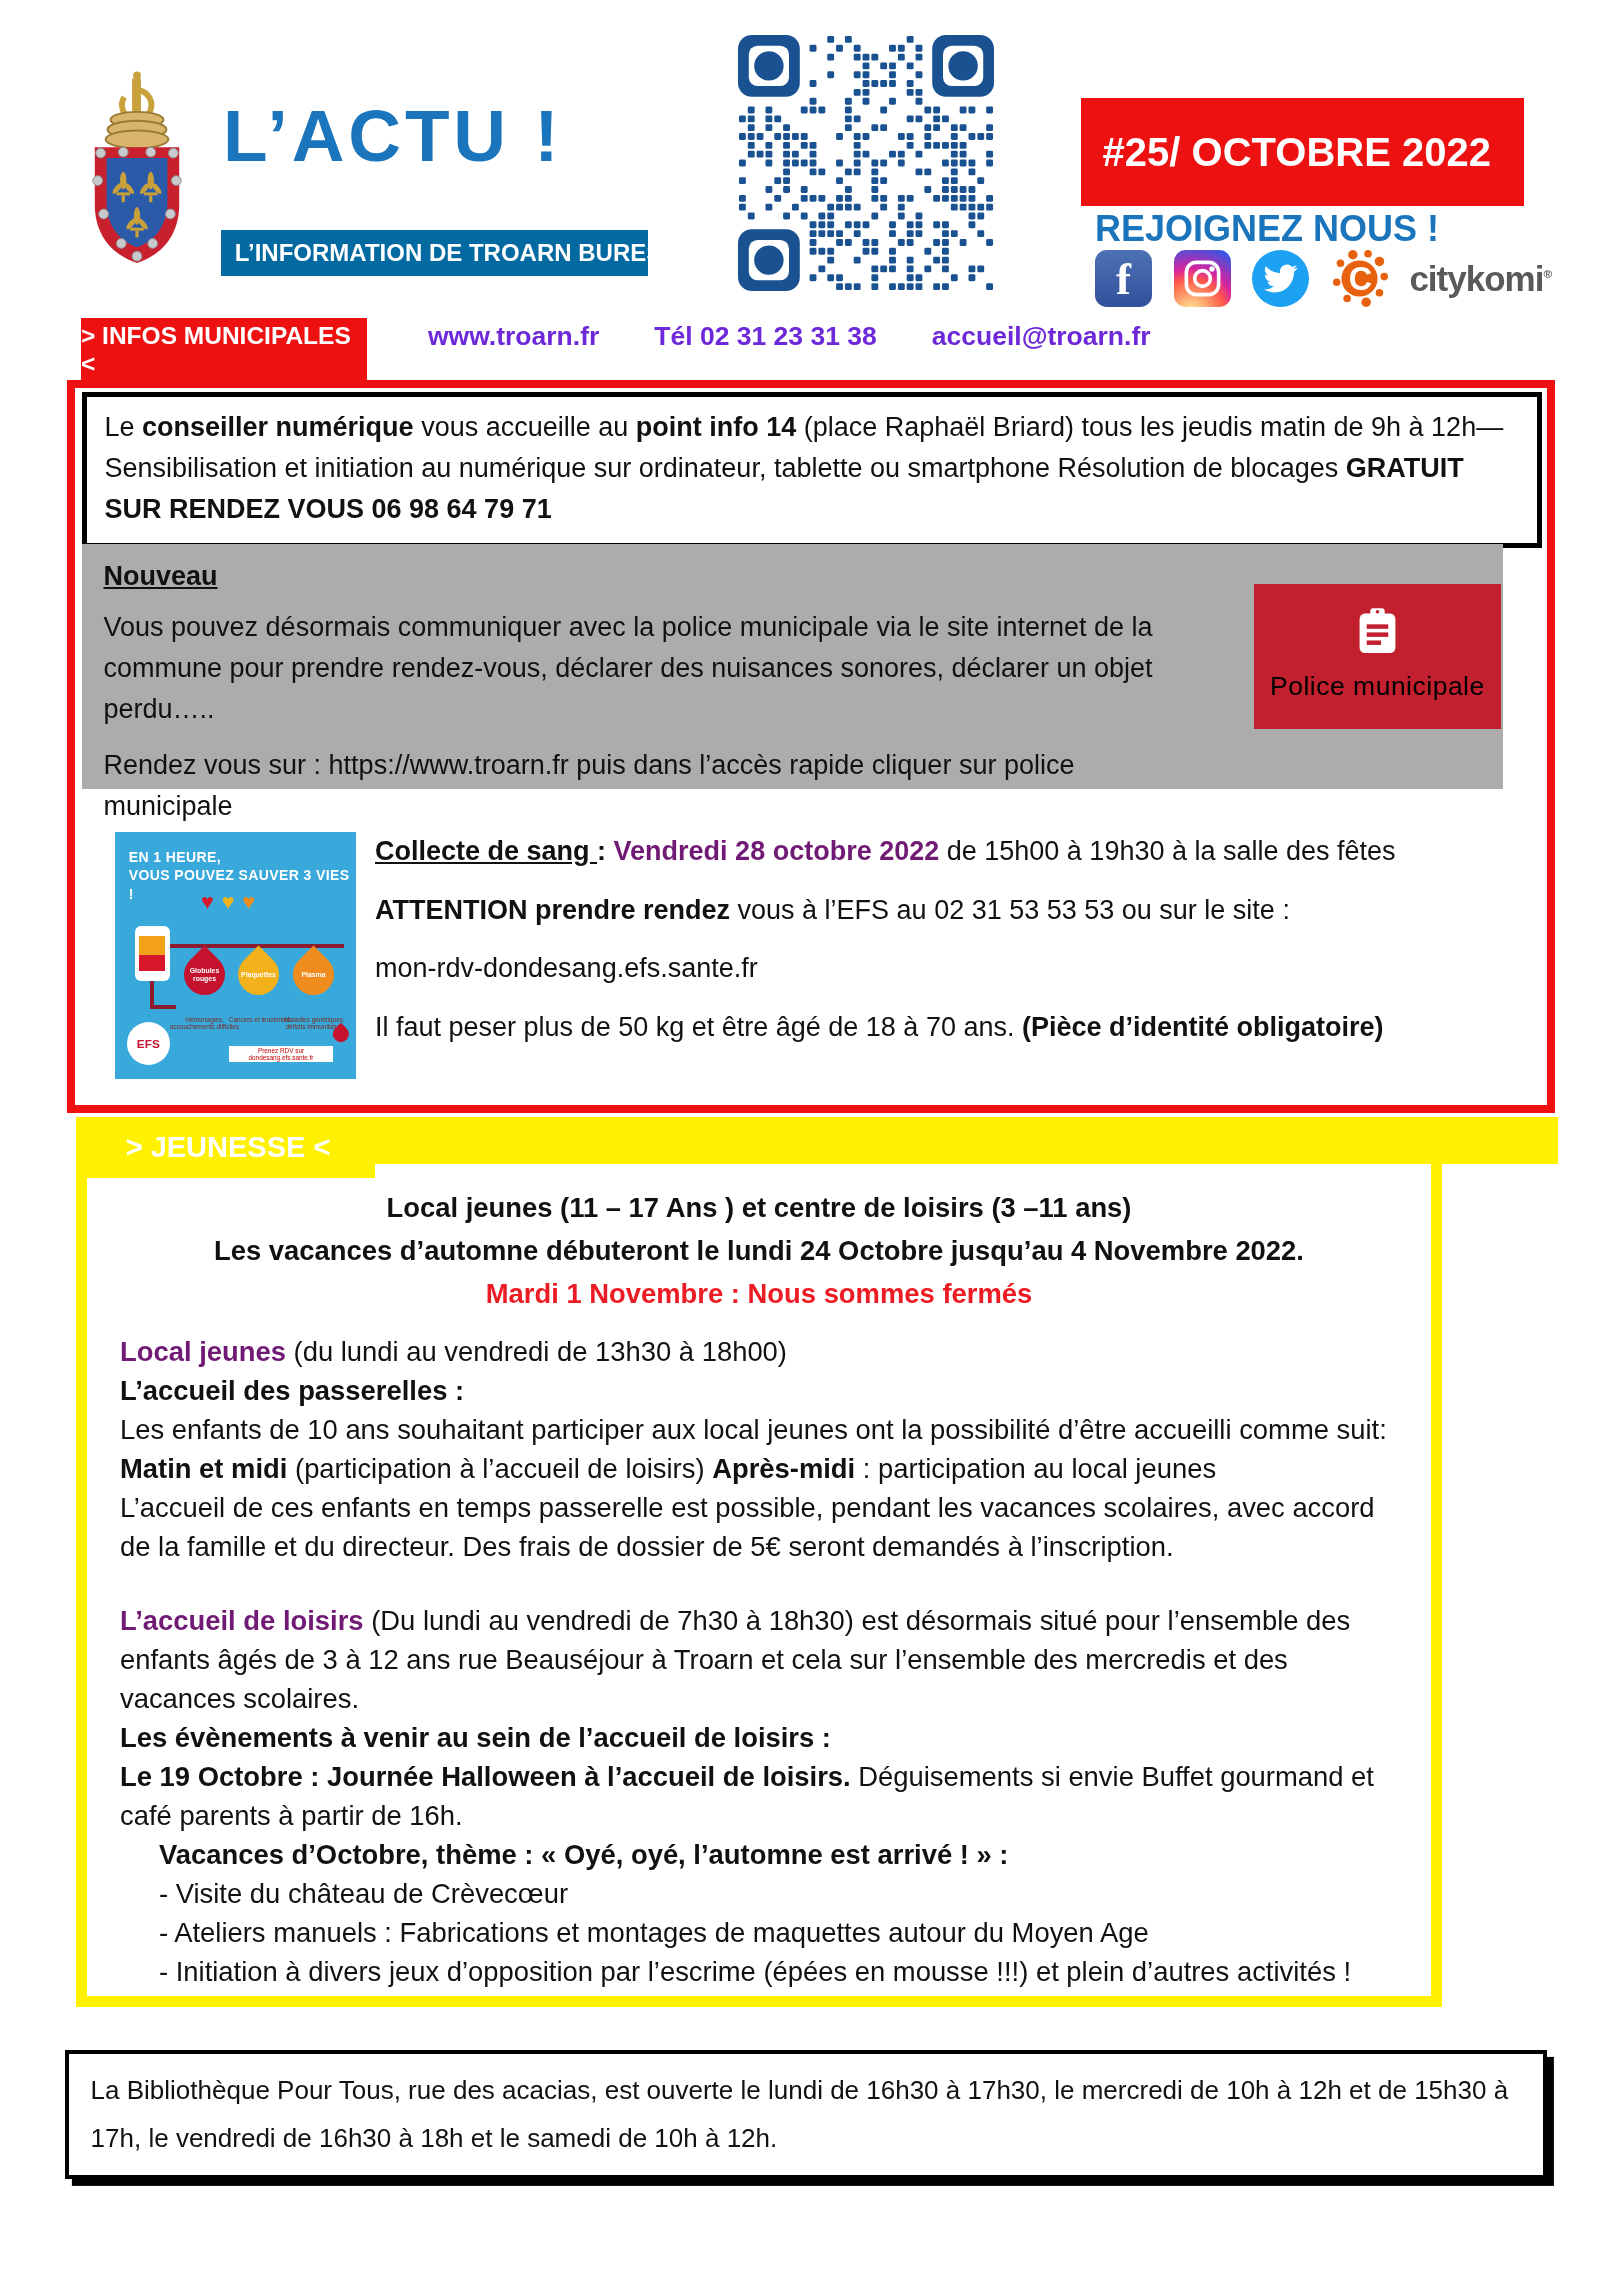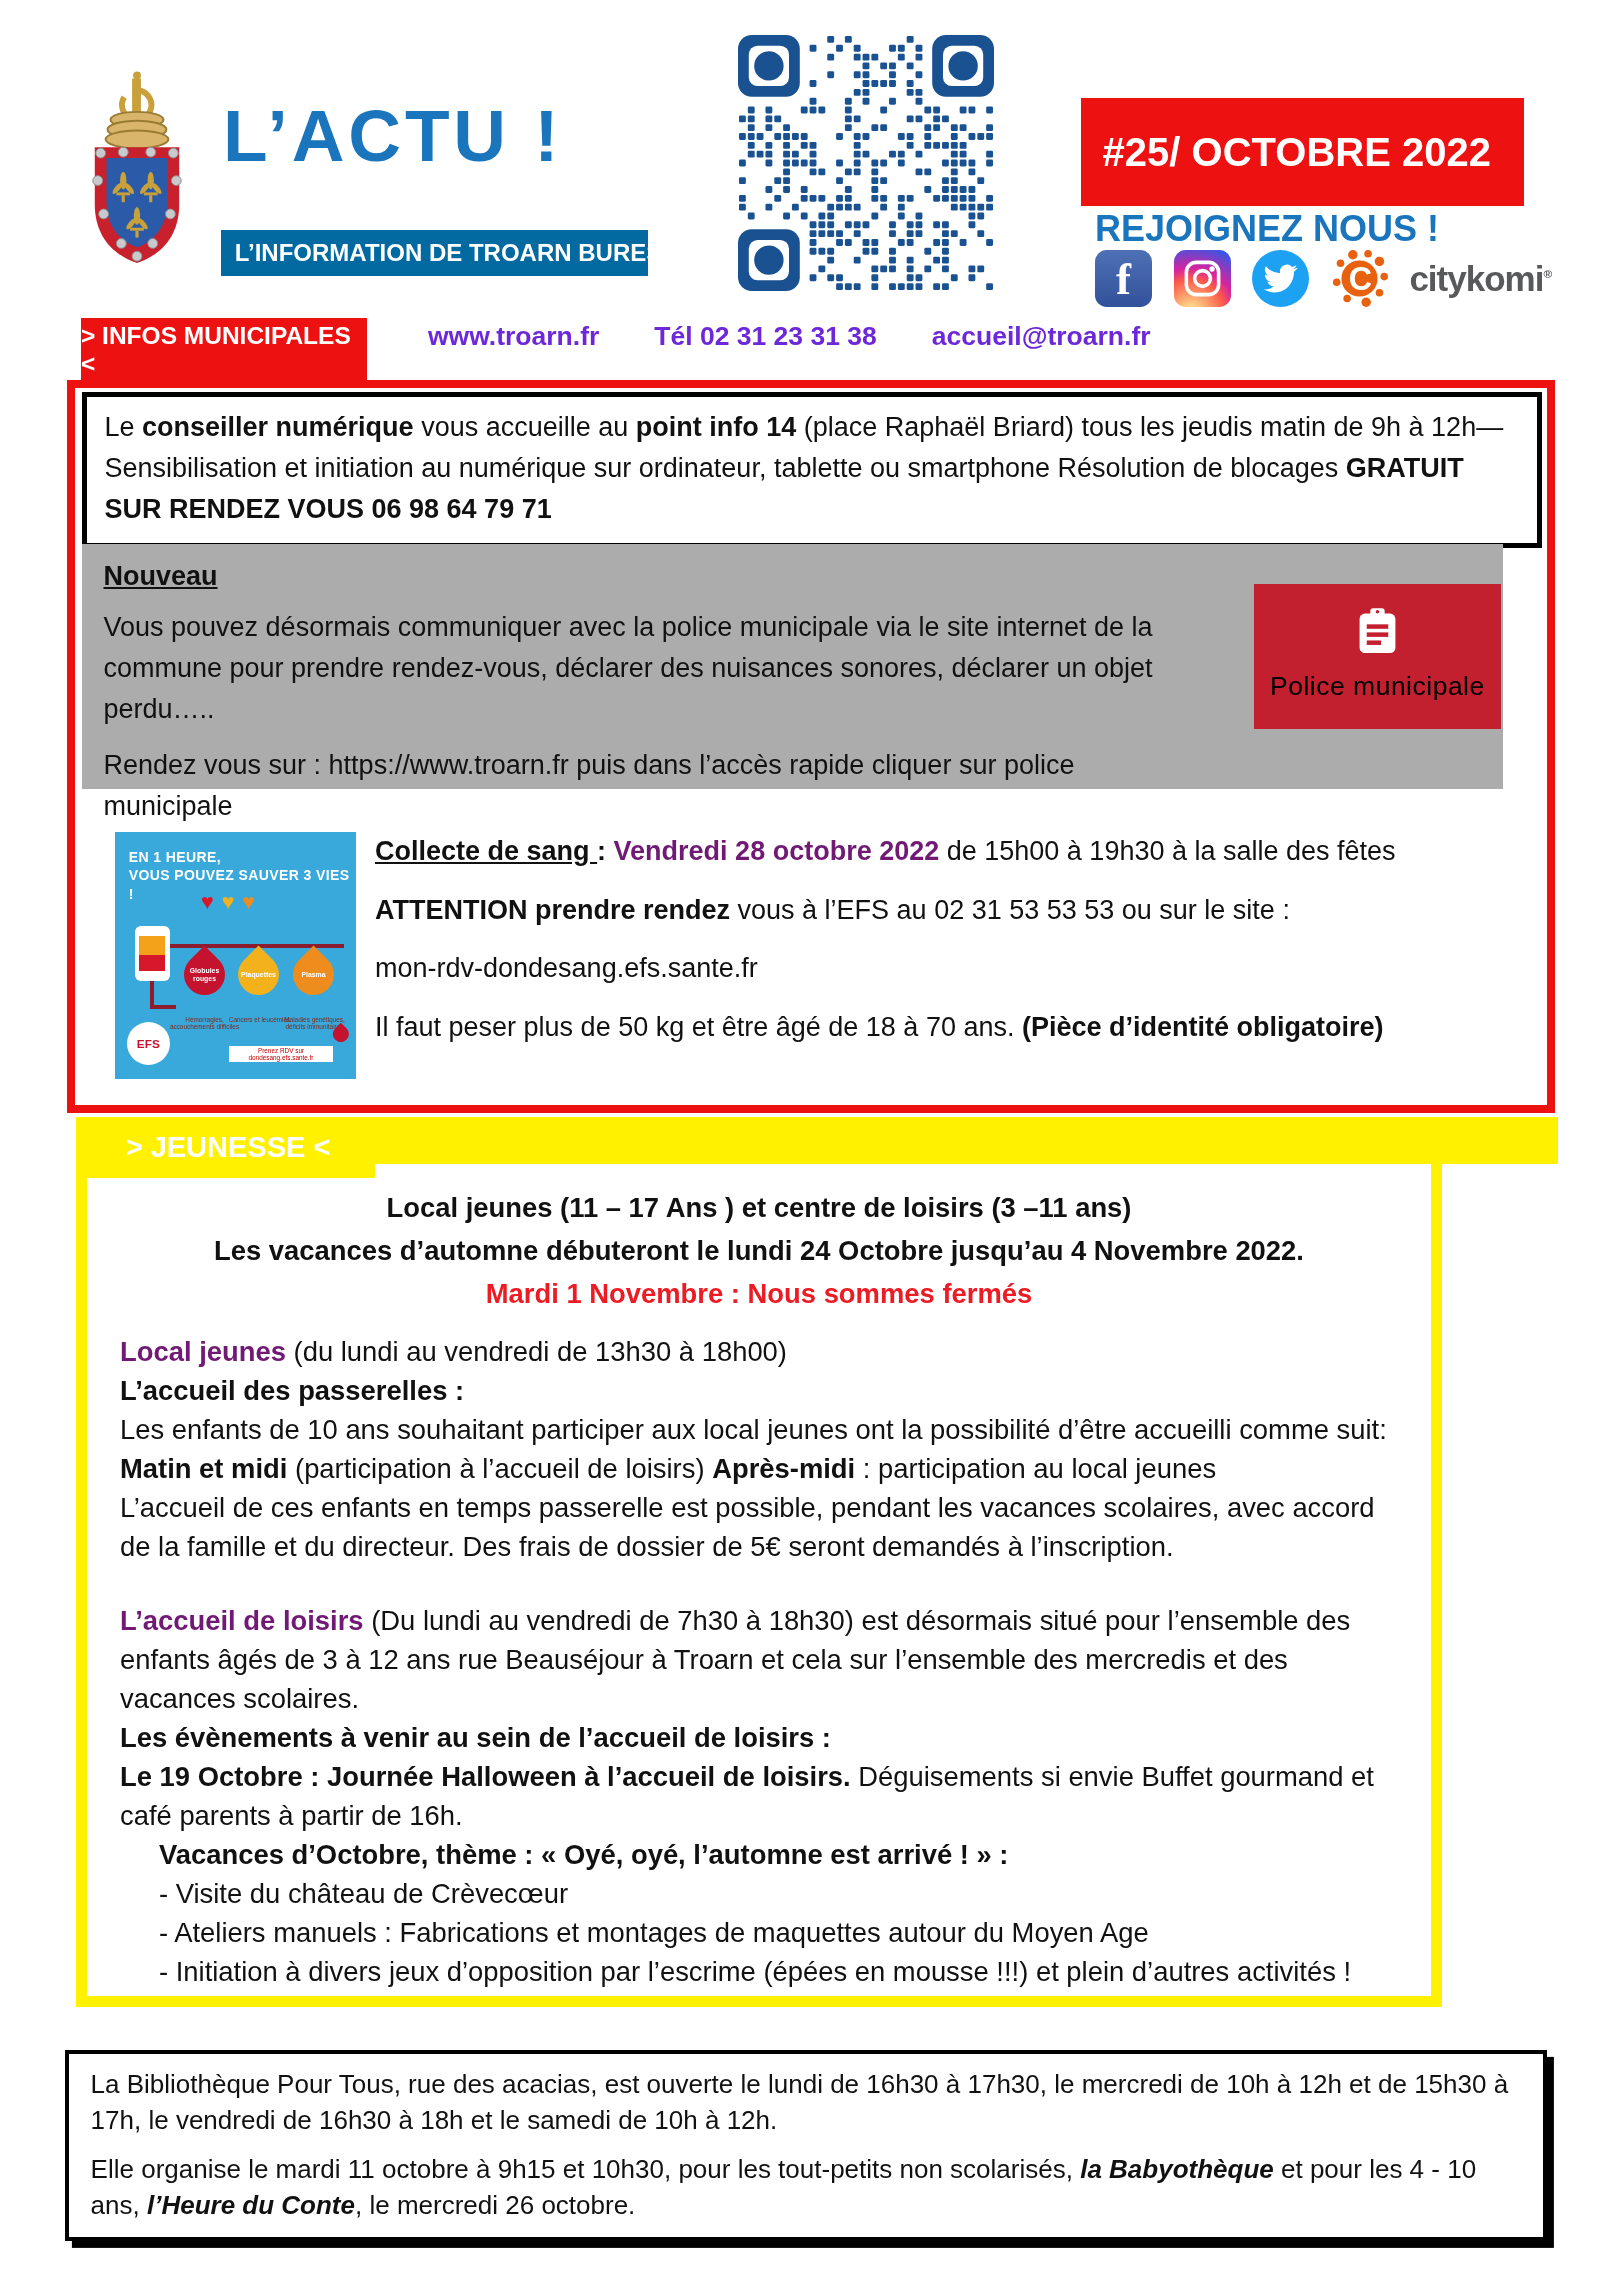--- a/index.html
+++ b/index.html
@@ -81,21 +81,21 @@
                 border:11.8px solid #FFF100;border-top:none;box-sizing:border-box;
                 padding:21.6px 33px 0 33px;font-size:27.4px;line-height:39px;}
   .jc{text-align:center;font-weight:700;line-height:43px;}
   .jc-red{color:#ED1C24;}
   .jp-first{margin-top:17.6px;}
   .jp-gap{margin-top:35px;}
   .jp-ind{margin-left:39px;}
   
   .biblio-box{position:absolute;left:65px;top:2050px;width:1482px;border:4.9px solid #000;
               box-shadow:6.9px 6.9px 0 #000;box-sizing:border-box;background:#fff;
-              padding:11.8px 21.6px 13.7px 21.6px;font-size:26px;line-height:36px;}
+              padding:11.8px 21.6px 13.7px 21.6px;font-size:26px;line-height:48px;}
   .biblio-box p + p{margin-top:13.7px;}
 </style>
 </head>
 <body>
 
 <div class="page">
 
   <svg class="coat" width="110" height="216" viewBox="0 0 112 220">
     <rect x="51" y="28" width="9" height="36" fill="#C9A13B"></rect>
     <path d="M56 40 a15 15 0 1 1 -13 7" fill="none" stroke="#C9A13B" stroke-width="6"></path>
@@ -567,17 +567,16 @@
     <p><span class="b">Les évènements à venir au sein de l’accueil de loisirs :</span></p>
     <p><span class="b">Le 19 Octobre : Journée Halloween à l’accueil de loisirs.</span><span> Déguisements si envie Buffet gourmand et café parents à partir de 16h.</span></p>
     <p class="jp-ind"><span class="b">Vacances d’Octobre, thème : « Oyé, oyé, l’automne est arrivé ! » :</span></p>
     <p class="jp-ind"><span>- Visite du château de Crèvecœur</span></p>
     <p class="jp-ind"><span>- Ateliers manuels : Fabrications et montages de maquettes autour du Moyen Age</span></p>
     <p class="jp-ind"><span>- Initiation à divers jeux d’opposition par l’escrime (épées en mousse !!!) et plein d’autres activités !</span></p>
   </div>
 
   <div class="biblio-box">
     <p><span>La Bibliothèque Pour Tous, rue des acacias, est ouverte le lundi de 16h30 à 17h30, le mercredi de 10h à 12h et de 15h30 à 17h, le vendredi de 16h30 à 18h et le samedi de 10h à 12h.</span></p>
-    <p><span>Elle organise le mardi 11 octobre à 9h15 et 10h30, pour les tout-petits non scolarisés, </span><span class="bi">la Babyothèque</span><span> et pour les 4 - 10 ans, </span><span class="bi">l’Heure du Conte</span><span>, le mercredi 26 octobre.</span></p>
   </div>
 
 </div>
 
 
 </body></html>

